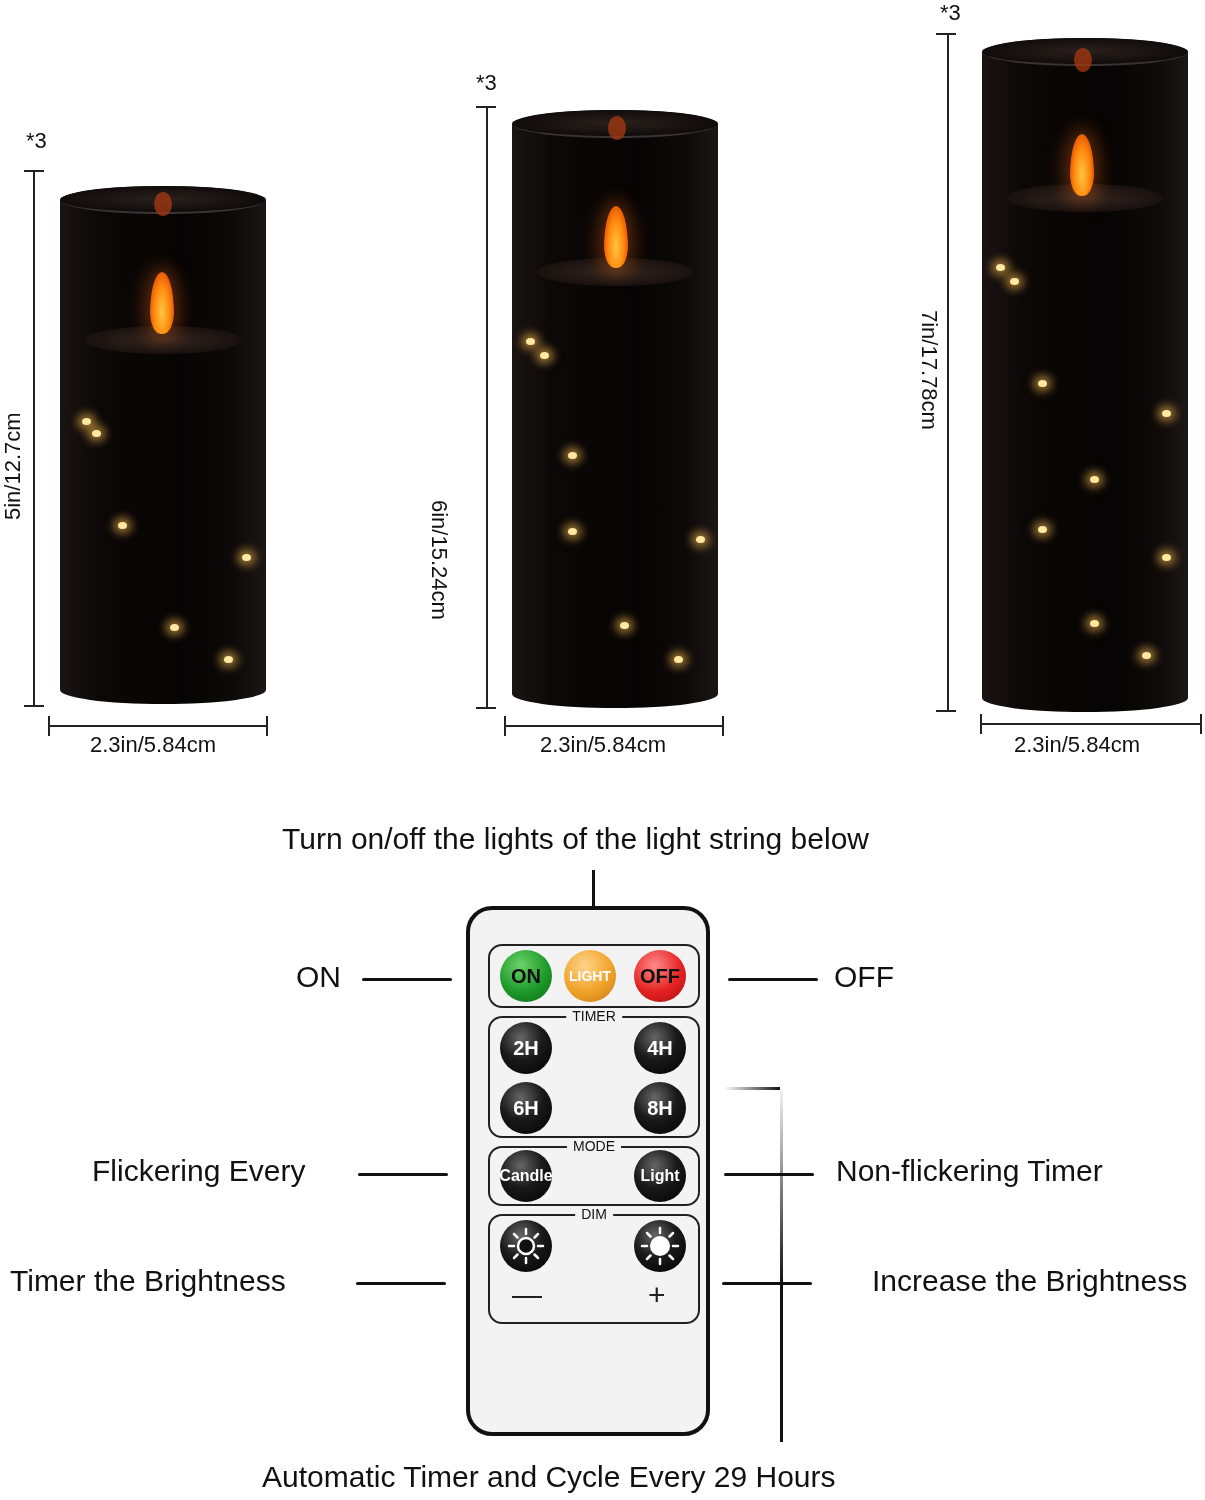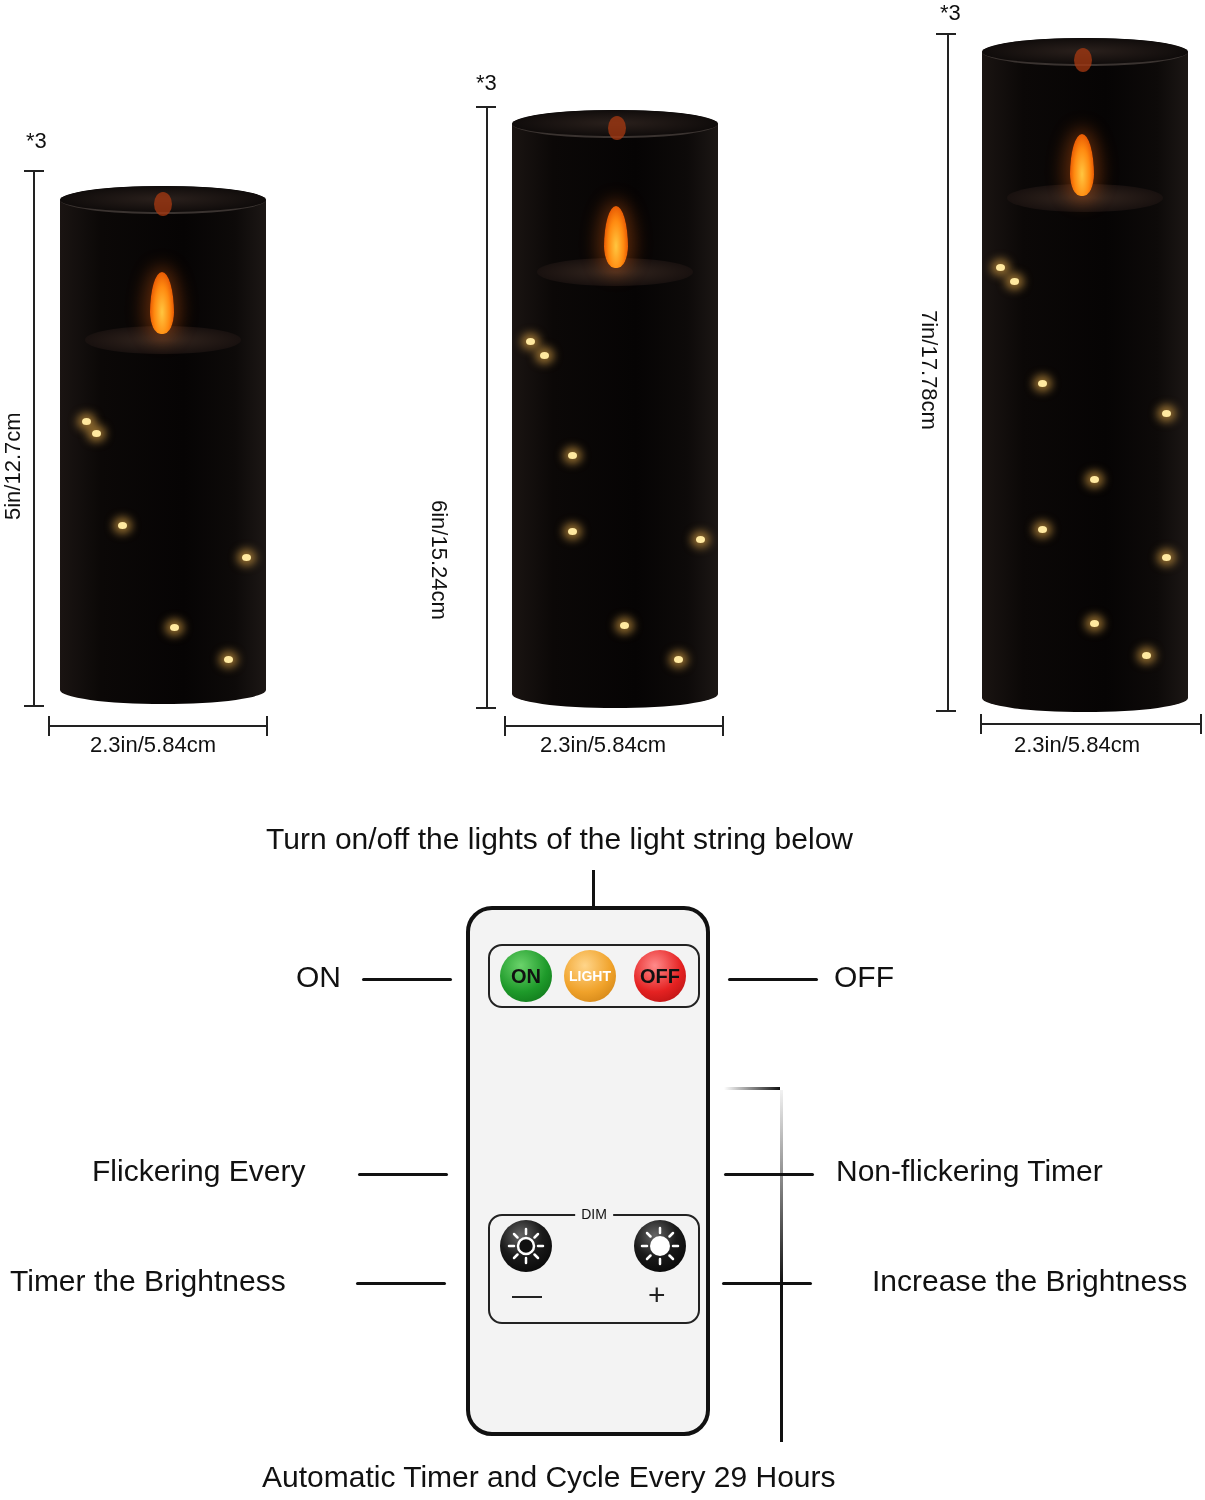--- a/index.html
+++ b/index.html
@@ -111,21 +111,21 @@
     <div class="led" style="left:108px;top:582px;"></div>
     <div class="led" style="left:160px;top:614px;"></div>
   </div>
 
   <div class="tick-v" style="left:980px;top:714px;"></div>
   <div class="dim-line-h" style="left:980px;top:723px;width:222px;"></div>
   <div class="tick-v" style="left:1200px;top:714px;"></div>
   <span class="dim-label" style="left:1014px;top:732px;">2.3in/5.84cm</span>
 </div>
 
-<span class="callout" style="left:266px;top:822px;text-align:center;">Turn on/off the lights of the light string below</span>
+<span class="callout" style="left:282px;top:822px;text-align:center;">Turn on/off the lights of the light string below</span>
 <div class="abs" style="left:592px;top:870px;width:3px;height:38px;background:#111;"></div>
 
 <span class="callout" style="left:296px;top:960px;">ON</span>
 <div class="leader" style="left:362px;top:978px;width:90px;"></div>
 
 <span class="callout" style="left:834px;top:960px;">OFF</span>
 <div class="leader" style="left:728px;top:978px;width:90px;"></div>
 
 <span class="callout" style="left:92px;top:1154px;">Flickering Every</span>
 <div class="leader" style="left:358px;top:1173px;width:90px;"></div>
@@ -144,21 +144,33 @@
 
 <span class="callout" style="left:262px;top:1460px;">Automatic Timer and Cycle Every 29 Hours</span>
 
 <div class="remote">
   <div class="group" style="left:18px;top:34px;width:212px;height:64px;">
     <div class="btn green" style="left:10px;top:4px;">ON</div>
     <div class="btn amber" style="left:74px;top:4px;">LIGHT</div>
     <div class="btn red" style="left:144px;top:4px;">OFF</div>
   </div>
 
-
+  <div class="group" style="left:18px;top:106px;width:212px;height:122px;">
+    <span class="group-title">TIMER</span>
+    <div class="btn black" style="left:10px;top:4px;">2H</div>
+    <div class="btn black" style="left:144px;top:4px;">4H</div>
+    <div class="btn black" style="left:10px;top:64px;">6H</div>
+    <div class="btn black" style="left:144px;top:64px;">8H</div>
+  </div>
+
+  <div class="group" style="left:18px;top:236px;width:212px;height:60px;">
+    <span class="group-title">MODE</span>
+    <div class="btn black small" style="left:10px;top:2px;">Candle</div>
+    <div class="btn black small" style="left:144px;top:2px;">Light</div>
+  </div>
 
   <div class="group" style="left:18px;top:304px;width:212px;height:110px;">
     <span class="group-title">DIM</span>
     <div class="btn black" style="left:10px;top:4px;">
       <svg width="40" height="40" viewBox="0 0 40 40">
         <circle cx="20" cy="20" r="8" fill="#111" stroke="#fff" stroke-width="2.5"></circle>
         <g stroke="#fff" stroke-width="2.5" stroke-linecap="round">
           <line x1="20" y1="3" x2="20" y2="8"></line>
             <line x1="20" y1="32" x2="20" y2="37"></line>
           <line x1="3" y1="20" x2="8" y2="20"></line>

